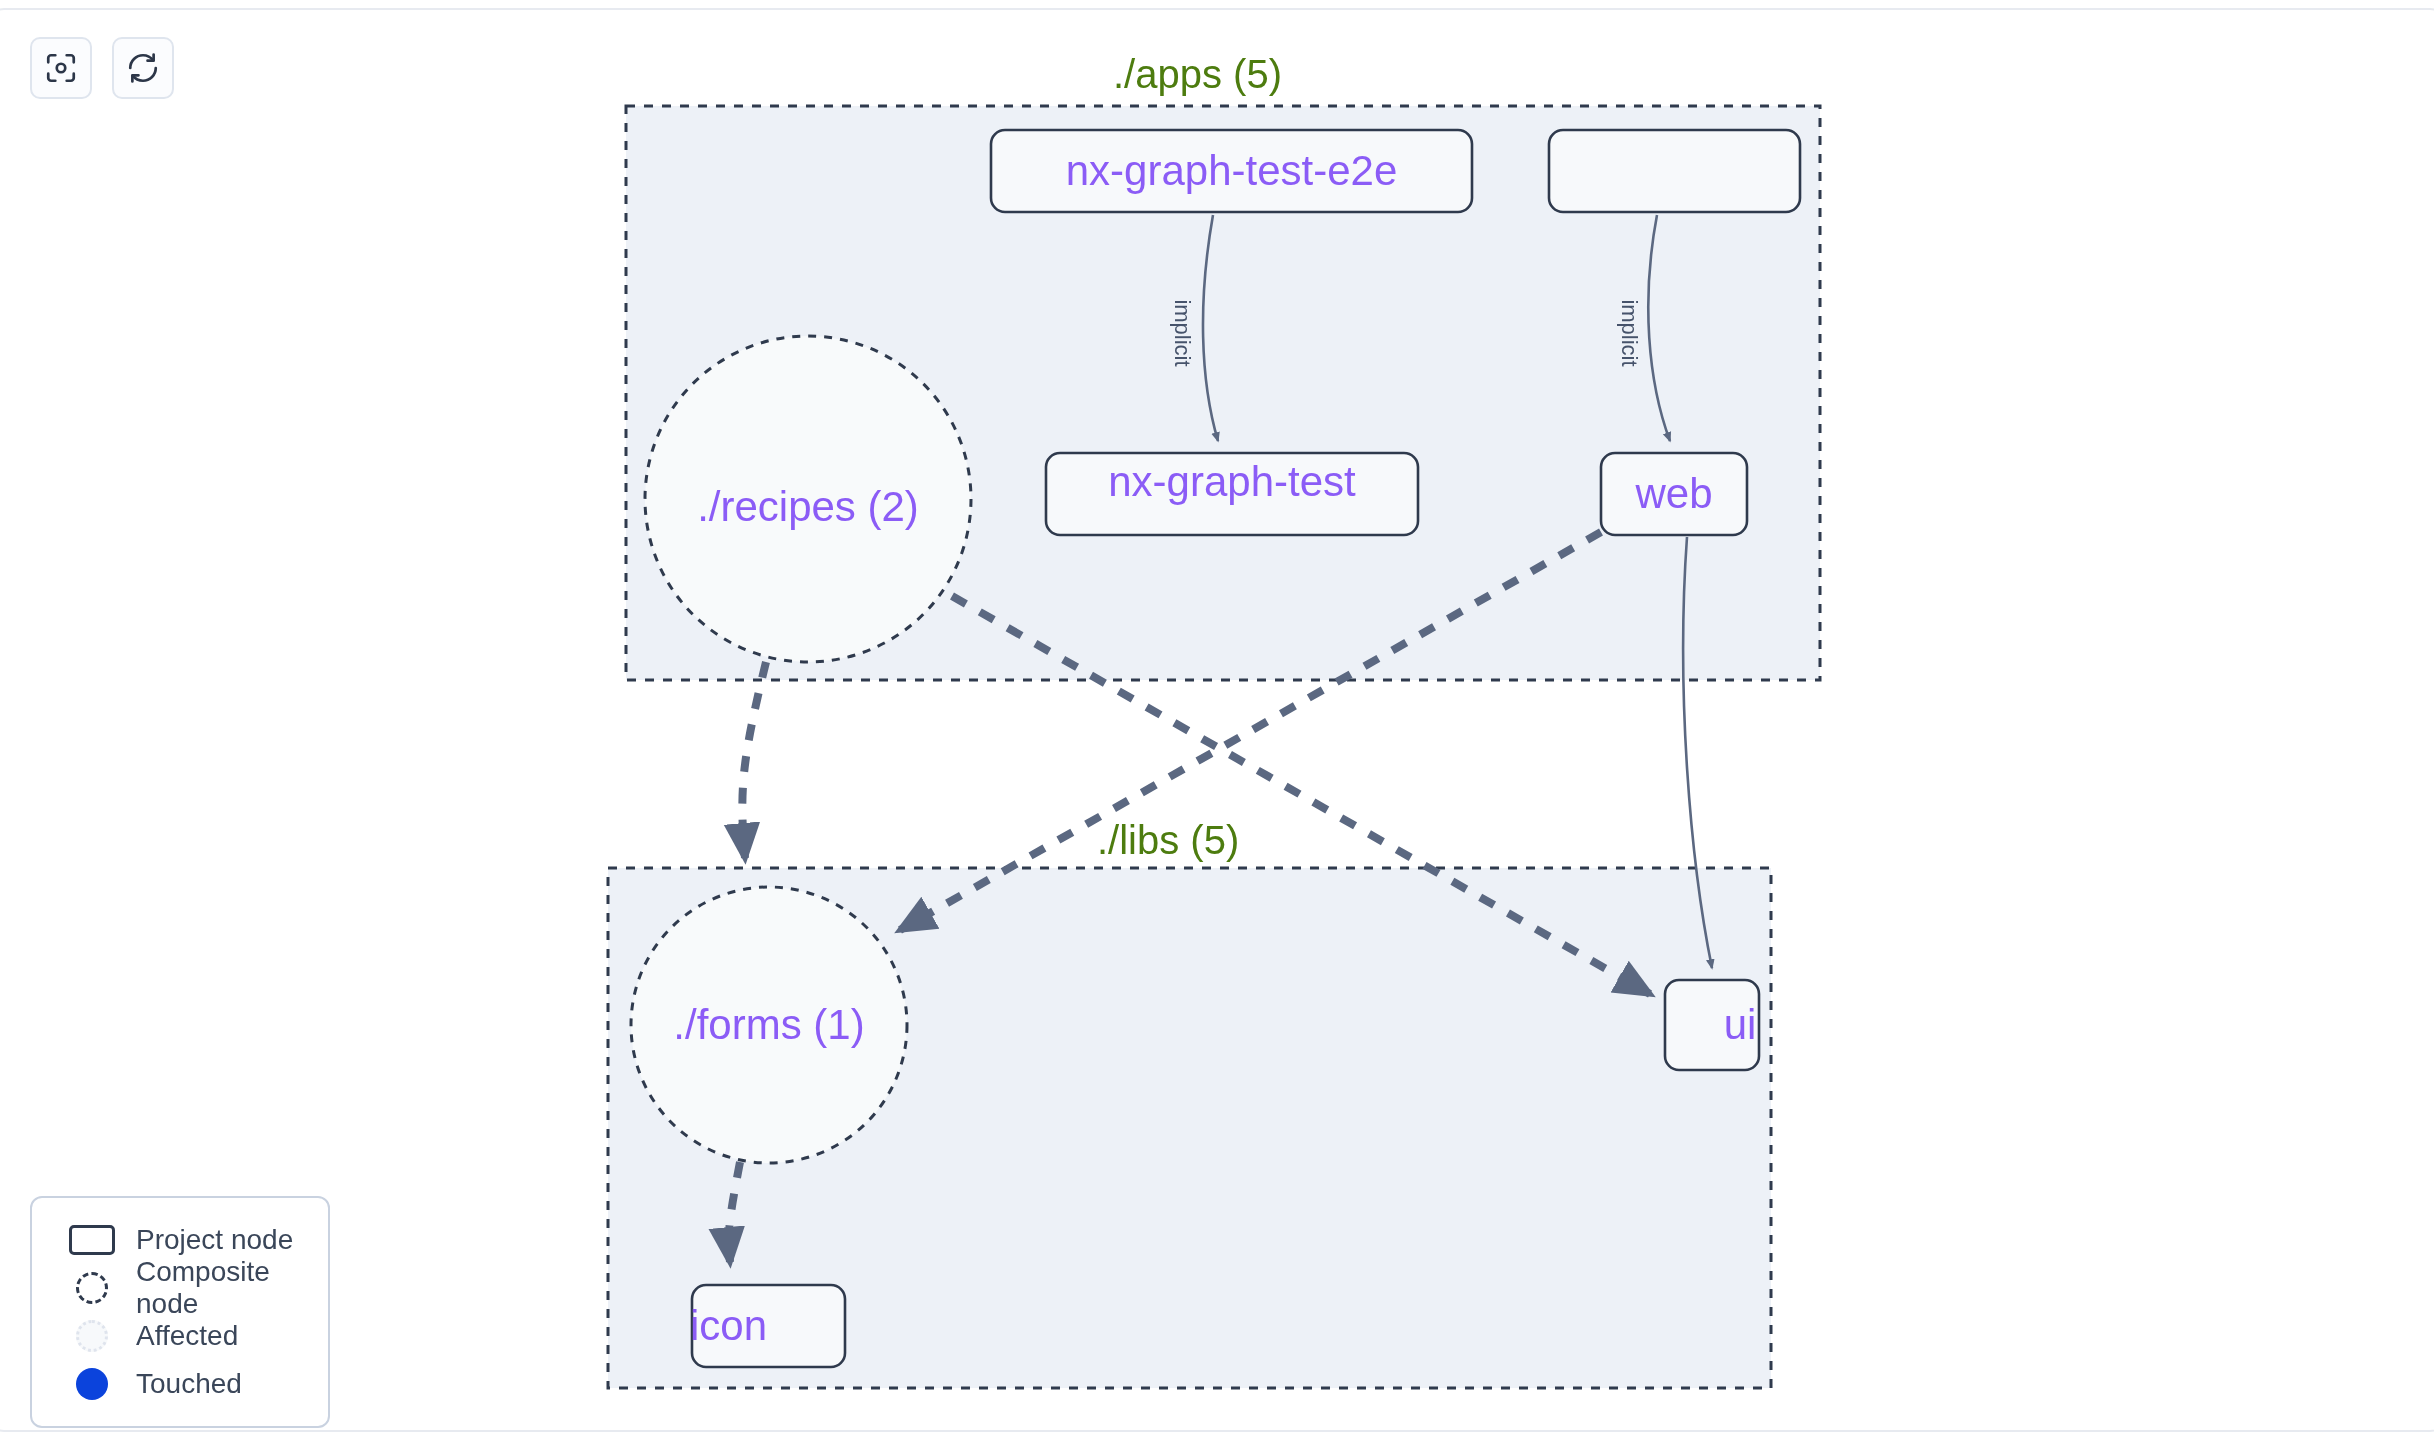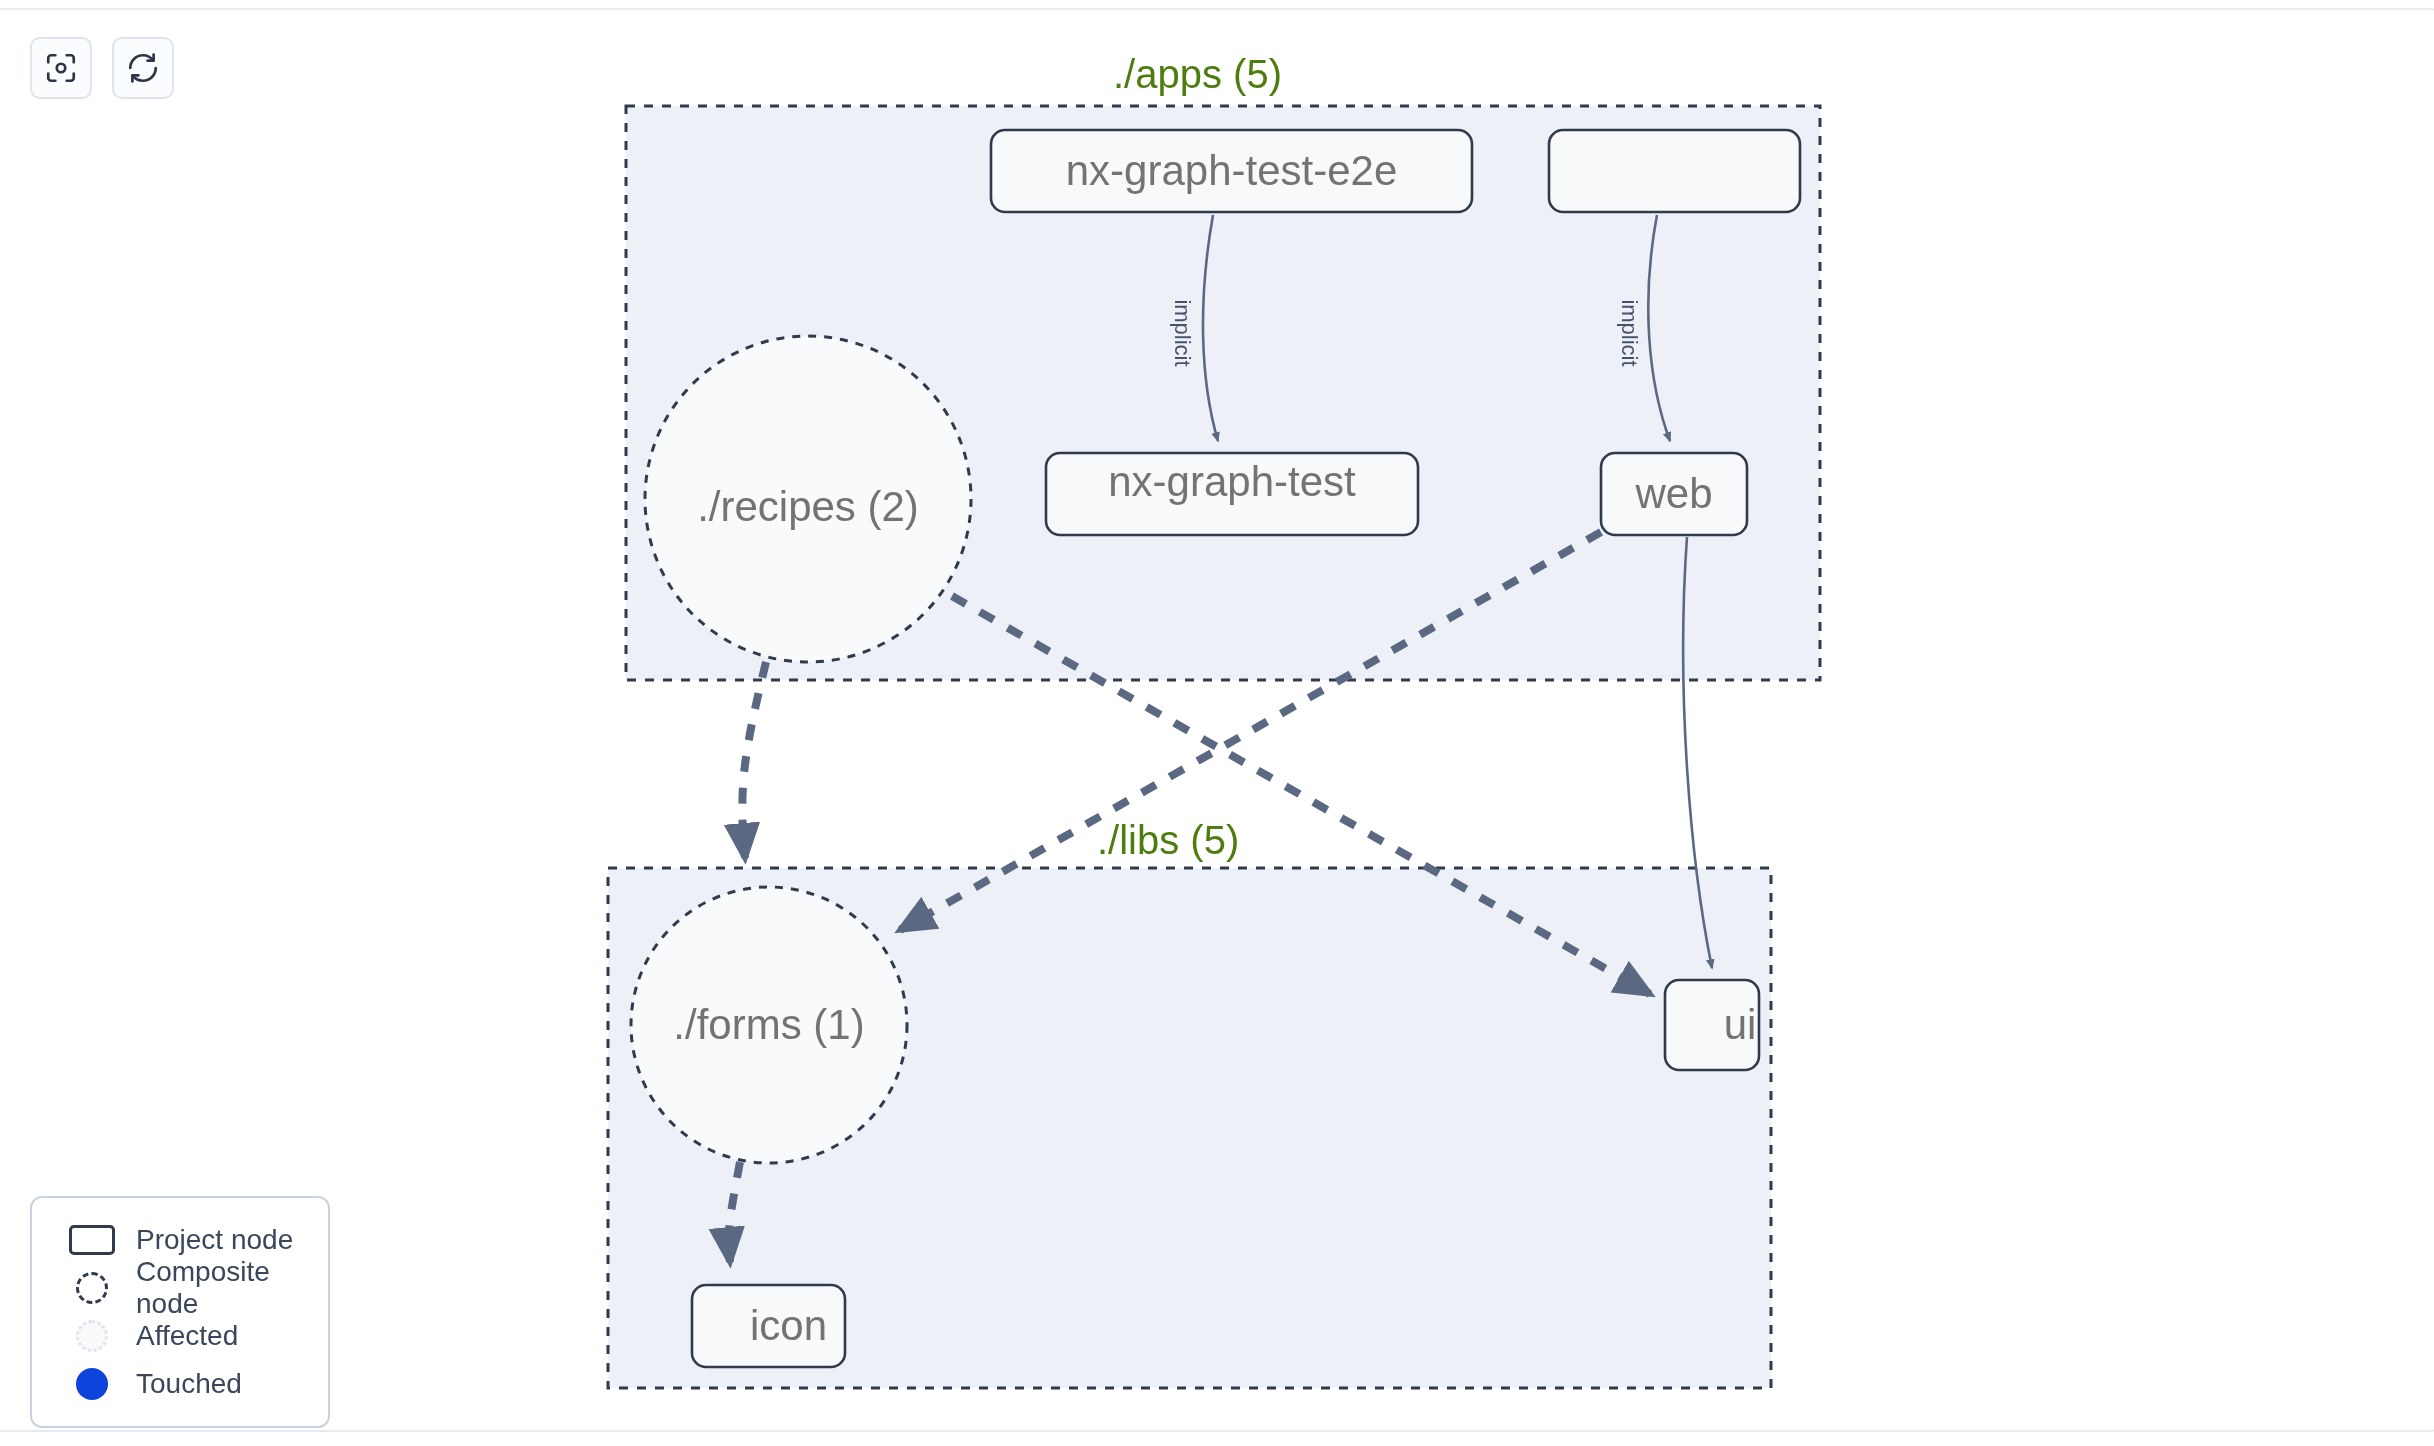--- a/index.html
+++ b/index.html
@@ -49,21 +49,21 @@
   #graph {
     position: absolute;
     left: 0; top: 0;
     width: 2434px; height: 1446px;
     z-index: 10;
   }
 
   
   .nodelabel {
     position: absolute;
-    color: #737373;
+    color: #8b5cf6;
     font-family: "Liberation Sans", sans-serif;
     white-space: nowrap;
     display: flex;
     align-items: center;
     justify-content: center;
     z-index: 20;
     pointer-events: none;
   }
   .proj-label { font-size: 42px; }
   .comp-label { font-size: 42px; }
@@ -217,21 +217,21 @@
 
   <div class="grp-label" style="left:1113px; top:52px;">./apps (5)</div>
   <div class="grp-label" style="left:1097px; top:818px;">./libs (5)</div>
 
   <div class="nodelabel proj-label" style="left:991px; top:130px; width:481px; height:82px;">nx-graph-test-e2e</div>
   <div class="nodelabel comp-label" style="left:645px; top:344px; width:326px; height:326px;">./recipes (2)</div>
   <div class="nodelabel proj-label" style="left:1046px; top:453px; width:372px; height:58px;">nx-graph-test</div>
   <div class="nodelabel proj-label" style="left:1601px; top:453px; width:146px; height:82px;">web</div>
   <div class="nodelabel comp-label" style="left:631px; top:887px; width:276px; height:276px;">./forms (1)</div>
   <div class="nodelabel proj-label" style="left:1665px; top:980px; width:94px; height:90px;margin-left:28px;">ui</div>
-  <div class="nodelabel proj-label" style="left:712px; top:1285px; width:153px; height:82px;">icon</div>
+  <div class="nodelabel proj-label" style="left:652px; top:1285px; width:153px; height:82px;">icon</div>
 
   <div class="edge-label" style="left:1142px; top:320px; width:80px; text-align:center; transform:rotate(90deg);">implicit</div>
   <div class="edge-label" style="left:1589px; top:320px; width:80px; text-align:center; transform:rotate(90deg);">implicit</div>
 
   <div class="hit" style="left:991px;  top:130px;  width:481px; height:82px;"></div>
   <div class="hit" style="left:1549px; top:130px;  width:251px; height:82px;"></div>
   <div class="hit" style="left:645px;  top:336px;  width:326px; height:326px; border-radius:50%;"></div>
   <div class="hit" style="left:1046px; top:453px;  width:372px; height:82px;"></div>
   <div class="hit" style="left:1601px; top:453px;  width:146px; height:82px;"></div>
   <div class="hit" style="left:631px;  top:887px;  width:276px; height:276px; border-radius:50%;"></div>

